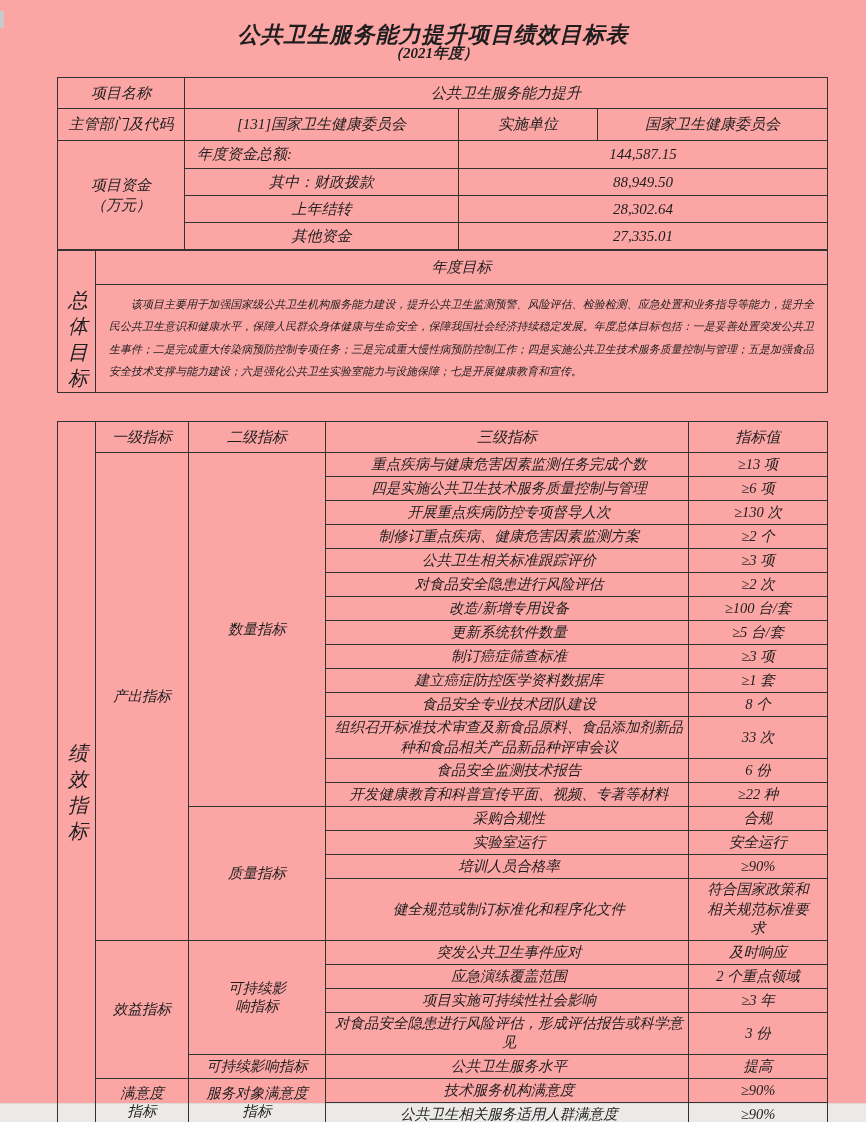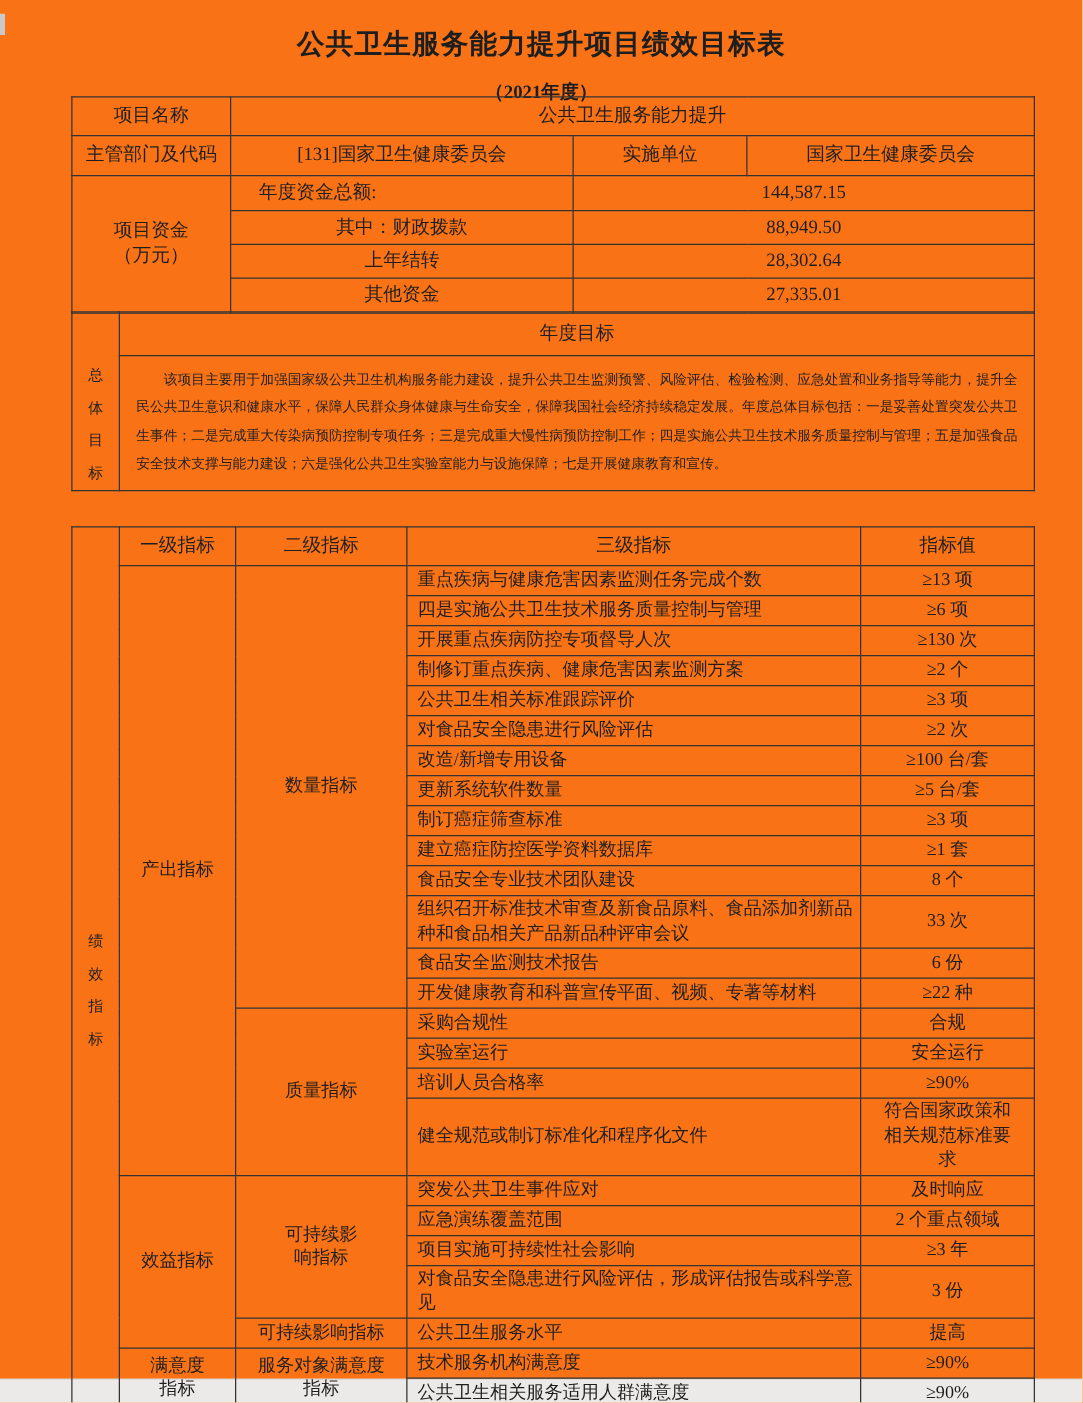--- a/index.html
+++ b/index.html
@@ -1,58 +1,59 @@
 <!DOCTYPE html>
 <html><head>
 <meta charset="utf-8">
 <style>
   html,body { margin:0; padding:0; background:#ffffff; }
   .page {
-    position:relative; width:866px; height:1122px; background:#f97316;
+    position:relative; width:866px; height:1122px; background:#fca5a5;
     font-family:"Liberation Serif","DejaVu Serif",serif; color:#1e1e1e;
     overflow:hidden;
+    font-style:italic;
   }
   .artifact-topleft { position:absolute; left:0; top:11px; width:4px; height:17px; background:#c9c9c9; }
   .artifact-bottom  { position:absolute; left:0; top:1103px; width:866px; height:19px; background:#eceae8; border-top:1px solid #dedcda; }
   .title {
     position:absolute; top:20px; left:0; width:100%; margin:0;
     text-align:center; font-size:22px; font-weight:bold; letter-spacing:1px;
   }
   .subtitle {
-    position:absolute; top:64px; left:0; width:100%;
+    position:absolute; top:44px; left:0; width:100%;
     text-align:center; font-size:15px; font-weight:bold;
   }
   table { position:absolute; left:57px; border-collapse:collapse; table-layout:fixed; }
   td, th {
     border:1px solid #333333; font-size:15px; font-weight:normal;
     text-align:center; vertical-align:middle; padding:1px 4px;
     overflow:hidden; line-height:1.35;
   }
   #tblA { top:77px;  width:770px; }
   #tblB { top:249px; width:770px; }
   #tblC { top:421px; width:770px; }
   tr.r31 { height:31px; } tr.r32 { height:32px; }
   tr.r28 { height:28px; } tr.r27 { height:27px; }
   tr.h   { height:31px; }
   tr.s   { height:24px; }
   tr.d   { height:40px; }
-  .fund-first { text-align:left; padding-left:22px;margin-left:36px; }
+  .fund-first { text-align:left; padding-left:12px;margin-left:36px; }
   .goal-head { height:32px; }
   .goal-text {
     text-align:justify; text-indent:2em; padding:3px 13px 5px 13px;
     font-size:11px; line-height:22.5px;
   }
   .vlabel {
     display:inline-block; width:17px; word-break:break-all;
-    line-height:26px; font-size:12px;margin-top:36px;
+    line-height:26px; font-size:20px;margin-top:36px;
   }
   .wrap { display:inline-block; word-break:break-all; line-height:1.3; vertical-align:middle; }
   .w3 { max-width:3.2em; } .w4 { max-width:4.2em; } .w7 { max-width:7.2em; }
   #tblC td { font-size:14.5px; }
-  #tblC td.l3 { text-align:left; padding-left:8px; }
+  #tblC td.l3 { text-align:center; padding-left:8px; }
   #tblC td.val { padding:1px 16px; }
 </style>
 </head>
 <body>
 
 <div class="page">
   <div class="artifact-topleft"></div>
   <div class="artifact-bottom"></div>
 
   <h1 class="title">公共卫生服务能力提升项目绩效目标表</h1>

